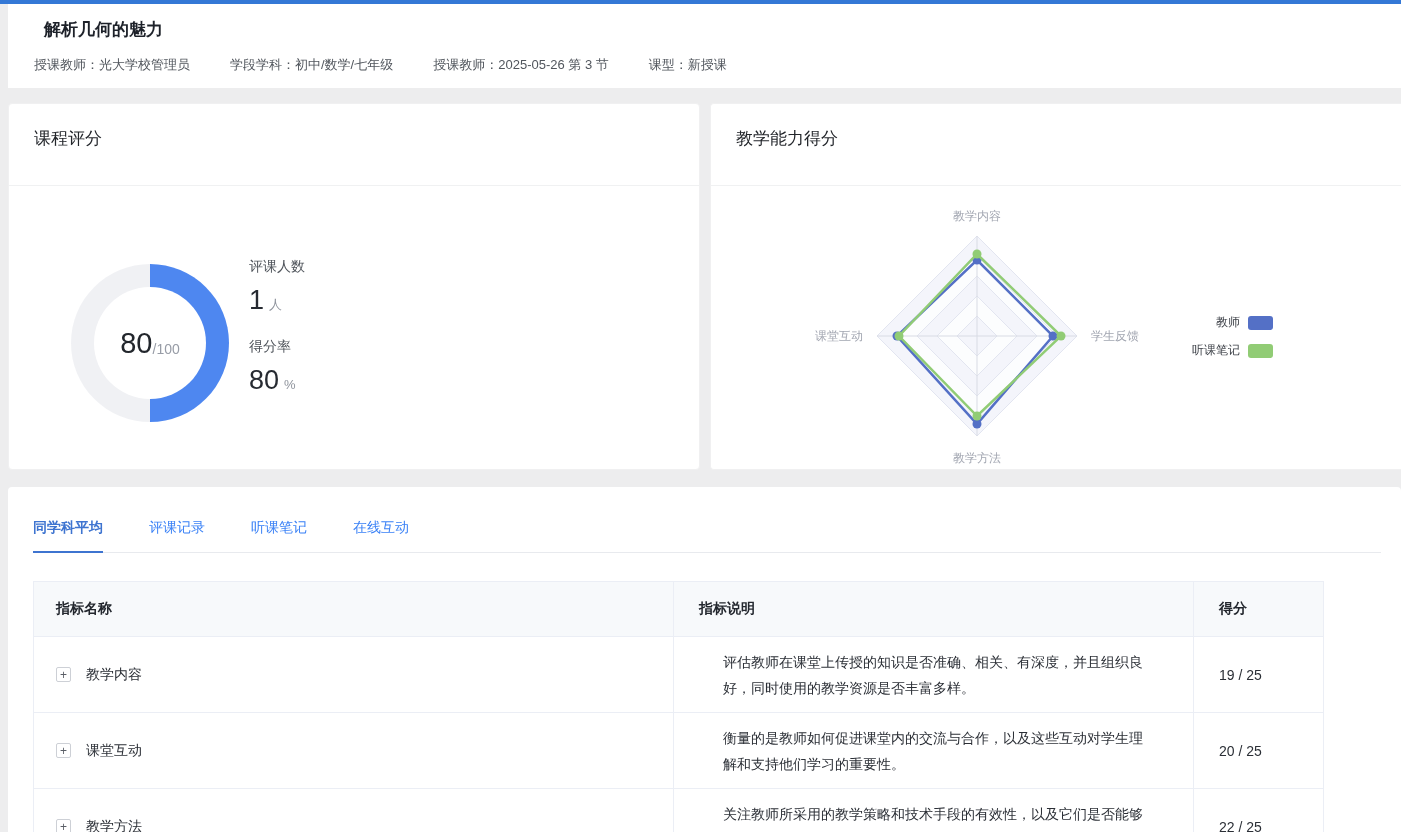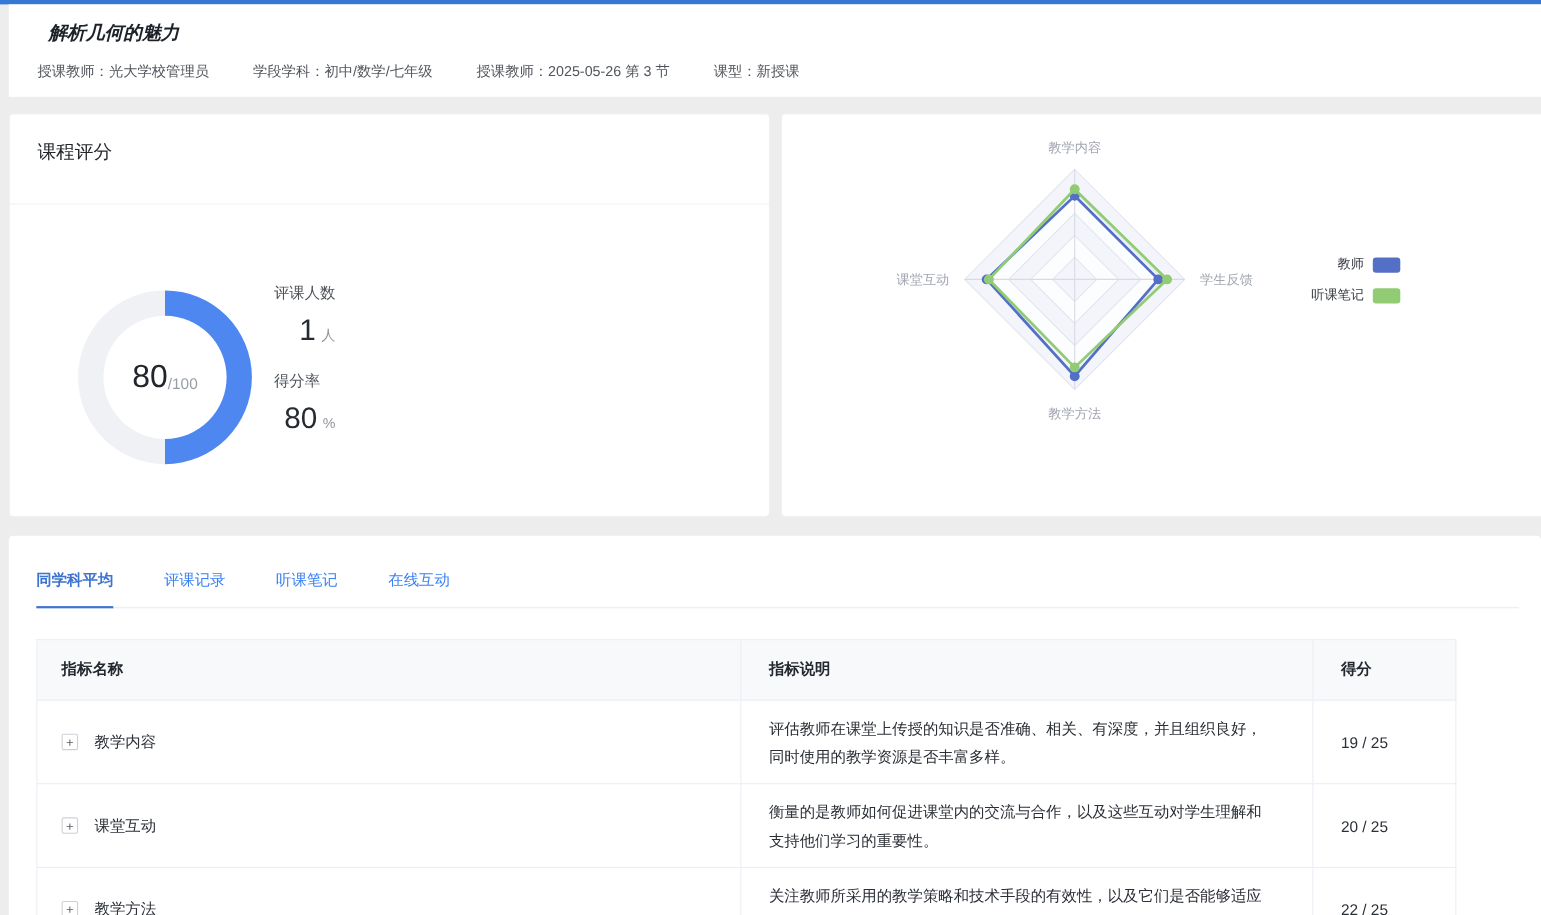--- a/index.html
+++ b/index.html
@@ -7,42 +7,42 @@
   body {
     width:1401px; height:832px; overflow:hidden;
     background:#ededee;
     font-family:"Liberation Sans", sans-serif;
     color:#2b2f36;
   }
   .topbar { height:4px; background:var(--topbar,#3478d6); }
 
   
   .header-card { background:#fff; margin-left:8px; height:84px; padding:10px 0 0 26px; }
-  .page-title { font-size:17px; font-weight:bold; color:#1d2129; margin:4px 0 12px 10px;font-style:italic; }
+  .page-title { font-size:17px; font-weight:bold; color:#1d2129; margin:4px 0 12px 10px; }
   .meta-row { display:flex; gap:40px; margin-top:15px; font-size:13px; color:#51565d; }
   .meta-item span { color:#51565d; }
 
   
   .cards-row { display:flex; gap:10px; margin:15px 0 0 8px; height:367px; }
   .card { background:#fff; border:1px solid #f0f0f1; border-radius:4px; overflow:hidden; }
   .card-left { width:692px; }
   .card-right { flex:1; border-right:none; border-radius:4px 0 0 4px; }
   .card-header { height:82px; padding:23px 0 0 25px; font-size:17px; color:#23262b; border-bottom:1px solid #f0f1f2; }
   .card-body { position:relative; height:298px; }
 
   
   .donut { position:absolute; left:62px; top:78px; width:158px; height:158px; border-radius:50%; }
   .donut-hole { position:absolute; left:23px; top:23px; width:112px; height:112px; border-radius:50%;
     background:#fff; display:flex; align-items:center; justify-content:center; }
   .donut-score { font-size:29px; color:#22262c; }
   .donut-max { font-size:14px; color:#979ca6; margin-top:12px; }
 
   .stats { position:absolute; left:240px; top:72px; }
   .stat-label { font-size:14px; color:#4f545b; margin-bottom:9px; }
-  .stat-value { font-size:27px; color:#262a31; margin-bottom:22px;text-align:right; }
+  .stat-value { font-size:27px; color:#262a31; margin-bottom:22px; }
   .stat-unit { font-size:13px; color:#8f949d; margin-left:5px; }
 
   
   .radar-svg { position:absolute; left:56px; top:0; }
   .legend { position:absolute; left:400px; top:128px; width:162px; }
   .legend-row { display:flex; justify-content:flex-end; align-items:center; margin-bottom:11px; cursor:pointer; }
   .legend-label { font-size:12px; color:#3a3e45; }
   .legend-swatch { width:25px; height:14px; border-radius:3px; margin-left:8px; }
 
   
@@ -54,21 +54,21 @@
   table.score-table { border-collapse:collapse; table-layout:fixed; width:1290px; margin:28px 0 0 25px; }
   .score-table th, .score-table td { border:1px solid #ebeef5; }
   .score-table th { background:#f7f9fb; height:55px; text-align:left; font-size:14px; color:#23272e; padding-left:22px; }
   .score-table th.c2, .score-table td.c2 { padding-left:25px; padding-right:38px; }
   .score-table th.c3, .score-table td.c3 { padding-left:25px; }
   .score-table td { height:76px; font-size:14px; color:#2b2f36; background:#fff; }
   .name-cell { padding-left:22px; }
   .expand-btn { display:inline-flex; align-items:center; justify-content:center;
     width:15px; height:15px; border:1px solid #cdd0d6; border-radius:2px; background:#fff;
     font-size:12px; color:#5a5e66; margin-right:11px; cursor:pointer; line-height:1; }
-  .desc { line-height:26px; }
+  .desc { line-height:26px;margin-left:24px; }
 </style>
 </head>
 <body>
 
 <div class="topbar"></div>
 
 <div class="header-card">
   <div class="page-title">解析几何的魅力</div>
   <div class="meta-row">
     <div class="meta-item">
@@ -103,20 +103,21 @@
         </div>
         <div class="stat-label">得分率</div>
         <div class="stat-value">
           <span>80</span><span class="stat-unit">%</span>
         </div>
       </div>
     </div>
   </div>
 
   <div class="card card-right">
+    <div class="card-header">教学能力得分</div>
     <div class="card-body">
       <svg class="radar-svg" id="radar-svg" width="420" height="298" viewBox="0 0 420 298">
           <polygon points="210,50 310,150 210,250 110,150" fill="#f4f5fb" stroke="#e2e5f0" stroke-width="1"></polygon>
           <polygon points="210,70 290,150 210,230 130,150" fill="#fcfdfe" stroke="#e2e5f0" stroke-width="1"></polygon>
           <polygon points="210,90 270,150 210,210 150,150" fill="#f4f5fb" stroke="#e2e5f0" stroke-width="1"></polygon>
           <polygon points="210,110 250,150 210,190 170,150" fill="#fcfdfe" stroke="#e2e5f0" stroke-width="1"></polygon>
           <polygon points="210,130 230,150 210,170 190,150" fill="#f4f5fb" stroke="#e2e5f0" stroke-width="1"></polygon>
           <line x1="210" y1="150" x2="210" y2="50" stroke="#d8dbe4" stroke-width="1"></line>
           <line x1="210" y1="150" x2="310" y2="150" stroke="#d8dbe4" stroke-width="1"></line>
           <line x1="210" y1="150" x2="210" y2="250" stroke="#d8dbe4" stroke-width="1"></line>

